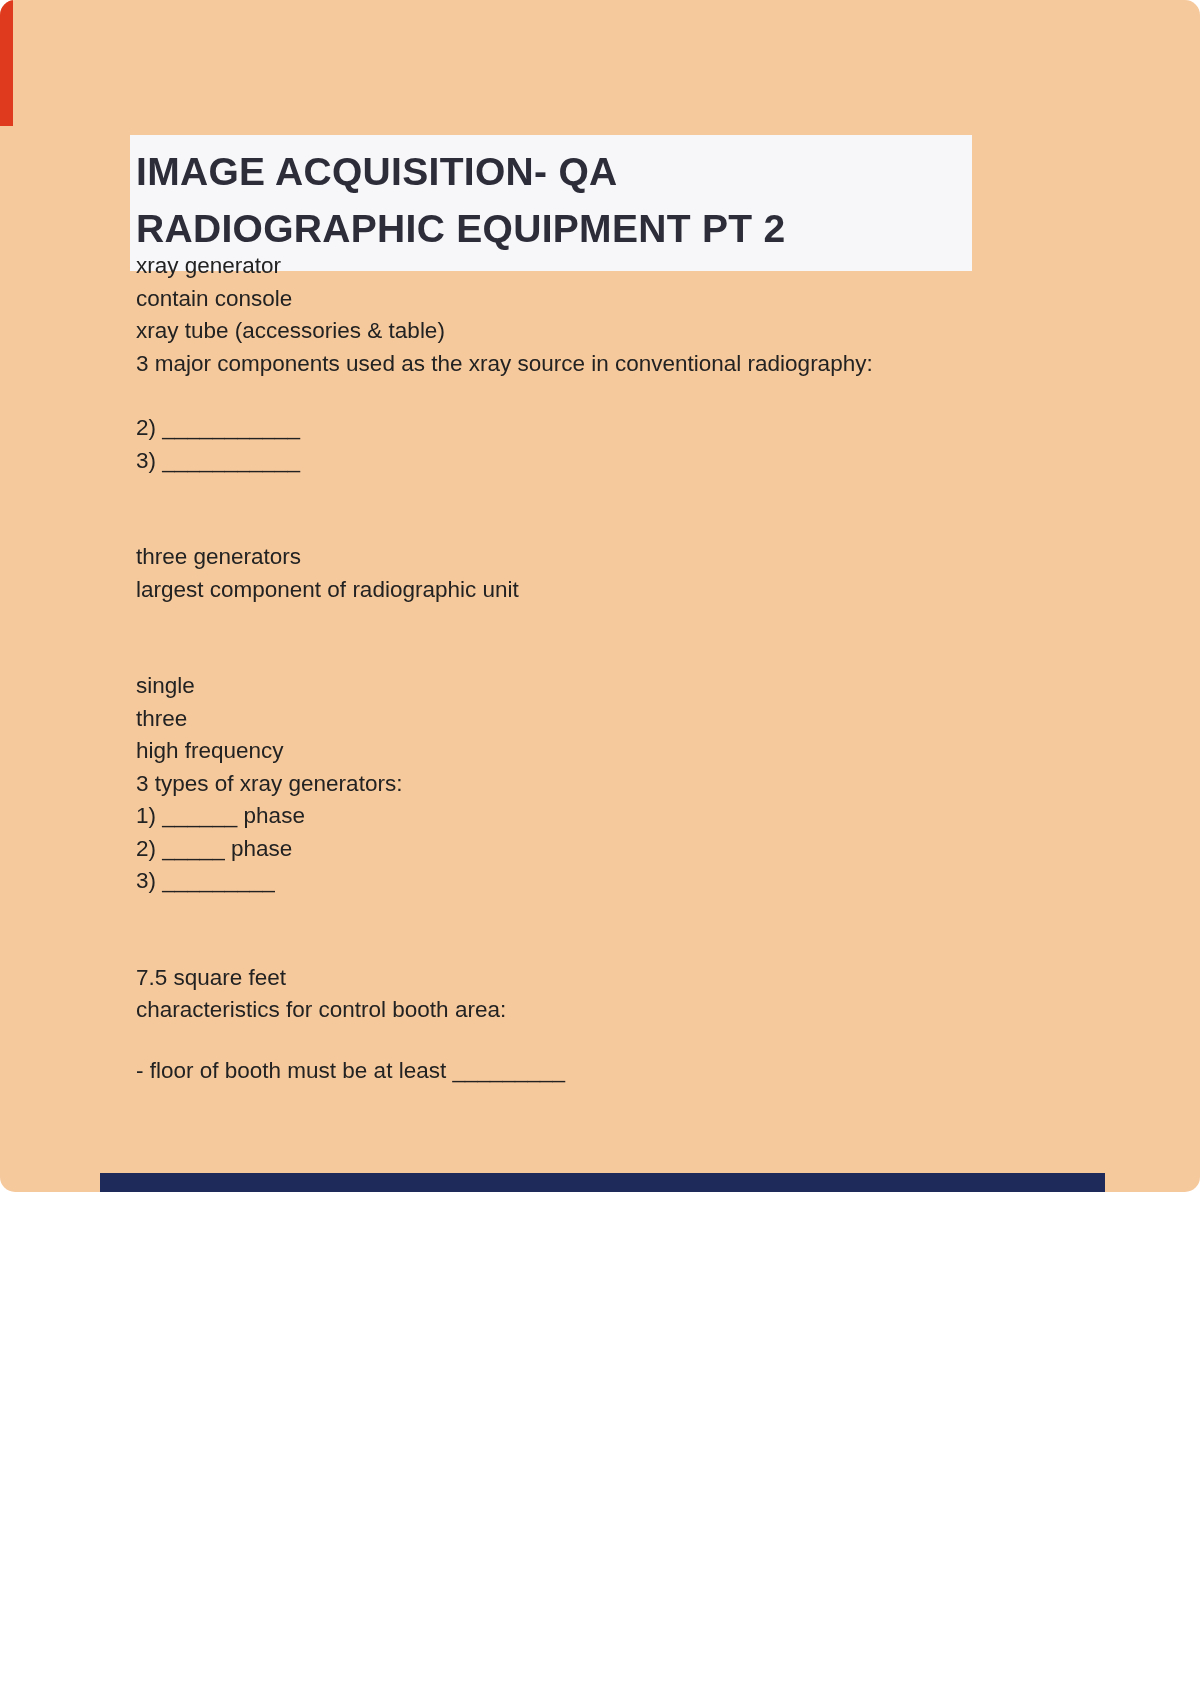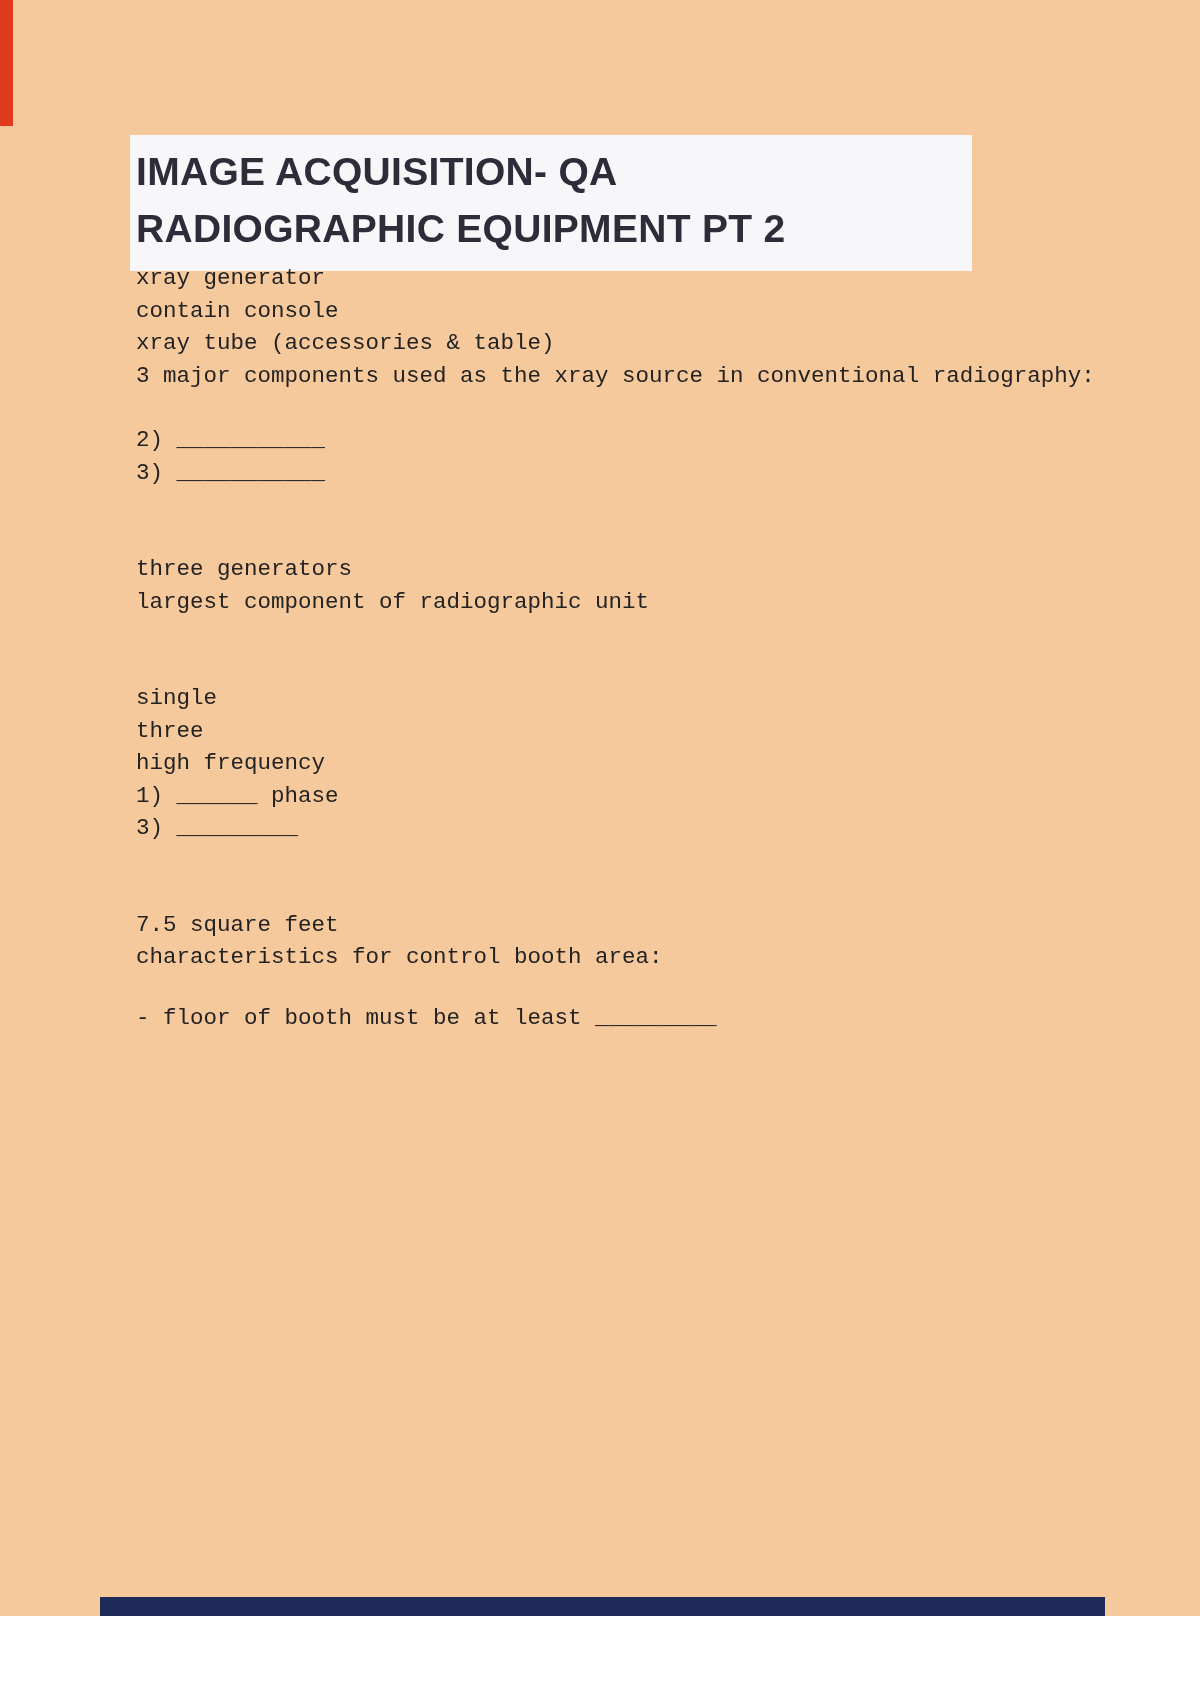--- a/index.html
+++ b/index.html
@@ -1,22 +1,23 @@
 <!DOCTYPE html>
 <html style="--background: #f6c99d; --header_bg: #f7f7fa; --header_text: #2d2d3a; --body_text: #222222; --footer_bar: #1e2a5a; --left_strip: #e03a1e;"><head>
 <meta charset="utf-8">
 <style>
   html, body { margin: 0; padding: 0; }
   .page {
     position: relative;
     width: 1200px;
-    height: 1616px;
+    height: 1192px;
     background: var(--background, #f6c99d);
     overflow: hidden;
     font-family: "Liberation Sans", sans-serif;
+    border-radius: 15px;
   }
   .left-strip {
     position: absolute;
     left: 0; top: 0;
     width: 13px; height: 126px;
     background: var(--left_strip, #e03a1e);
   }
   .header {
     position: absolute;
     left: 130px; top: 135px;
@@ -28,26 +29,25 @@
   .header .t {
     font-size: 39px;
     font-weight: bold;
     color: var(--header_text, #2d2d3a);
     line-height: 57px;
     letter-spacing: 0.3px;
     white-space: nowrap;
   }
   .content {
     position: absolute;
-    left: 136px; top: 262px;
+    left: 136px; top: 250px;
     width: 980px;
     color: var(--body_text, #222222);
     font-size: 22.5px;
     line-height: 32.5px;
-    font-family: Liberation Mono, monospace;
   }
   .group p { margin: 0; white-space: nowrap; }
   .gap-sm { margin-bottom: 32px; }
   .gap-lg { margin-bottom: 64px; }
   .gap-xs { margin-bottom: 28px; margin-top: 16px; }
   .footer-bar {
     position: absolute;
     left: 100px; right: 95px; bottom: 0;
     height: 19px;
     background: var(--footer_bar, #1e2a5a);
@@ -82,21 +82,23 @@
     <div class="group gap-lg">
       <p>three generators</p>
       <p>largest component of radiographic unit</p>
     </div>
 
 
     <div class="group gap-lg">
       <p>single</p>
       <p>three</p>
       <p>high frequency</p>
+      <p>3 types of xray generators:</p>
       <p>1) ______ phase</p>
+      <p>2) _____ phase</p>
       <p>3) _________</p>
     </div>
 
 
     <div class="group gap-xs">
       <p>7.5 square feet</p>
       <p>characteristics for control booth area:</p>
     </div>
 
     <div class="group">

